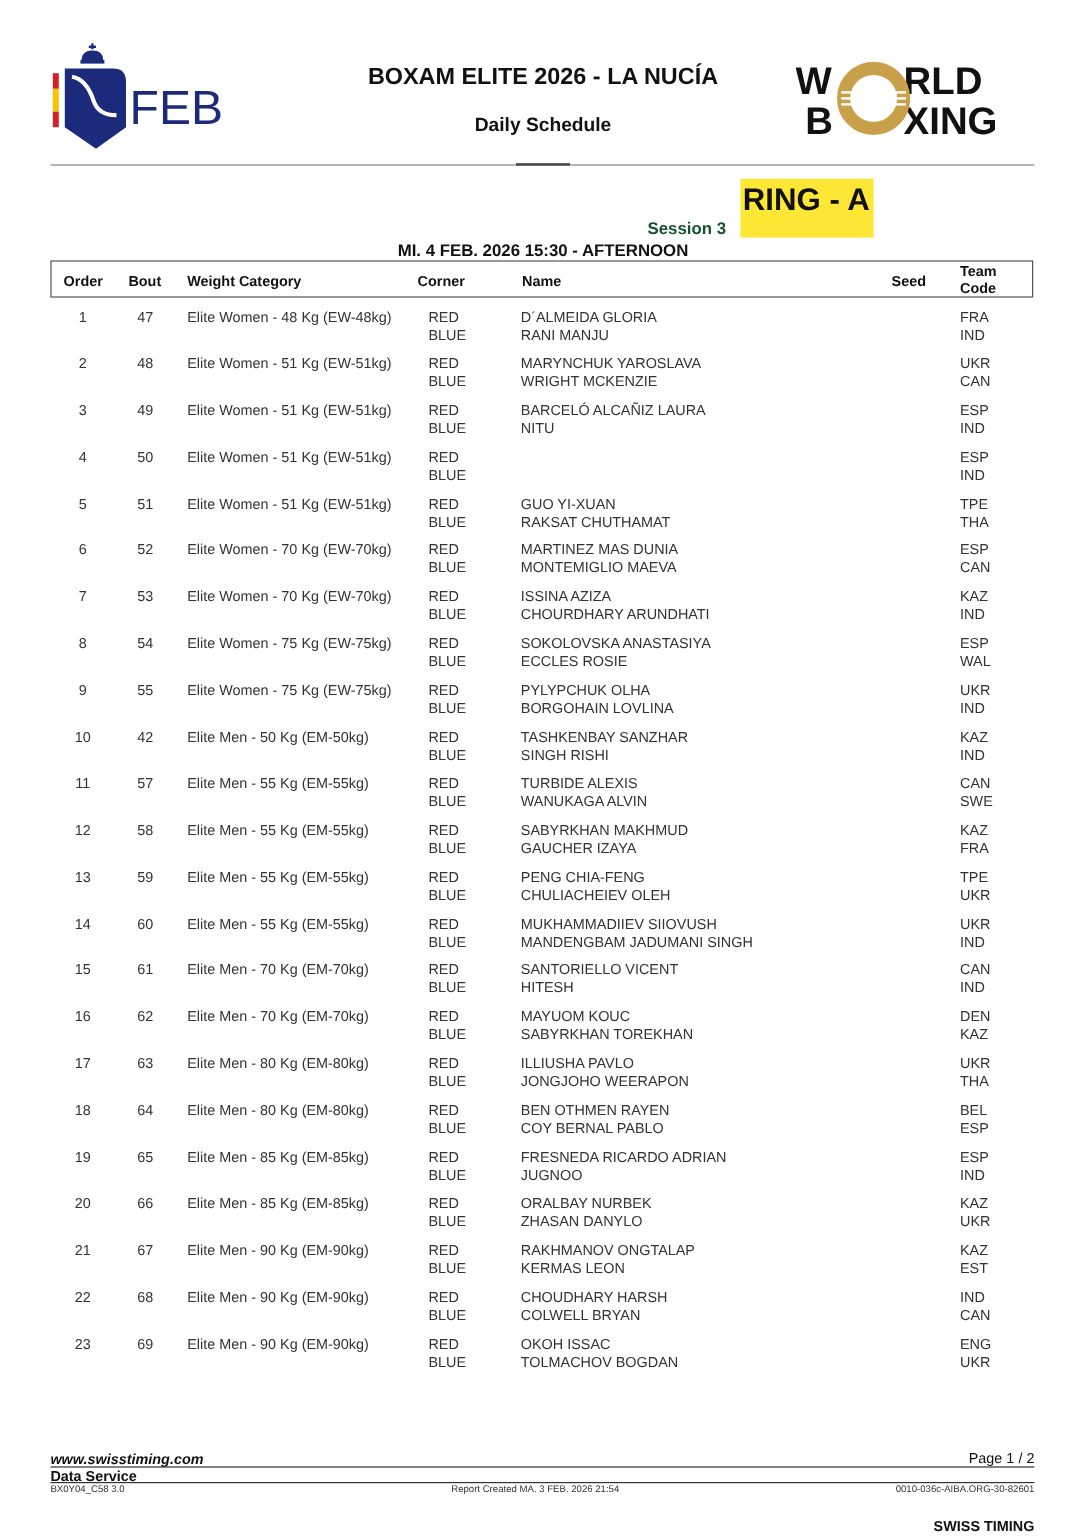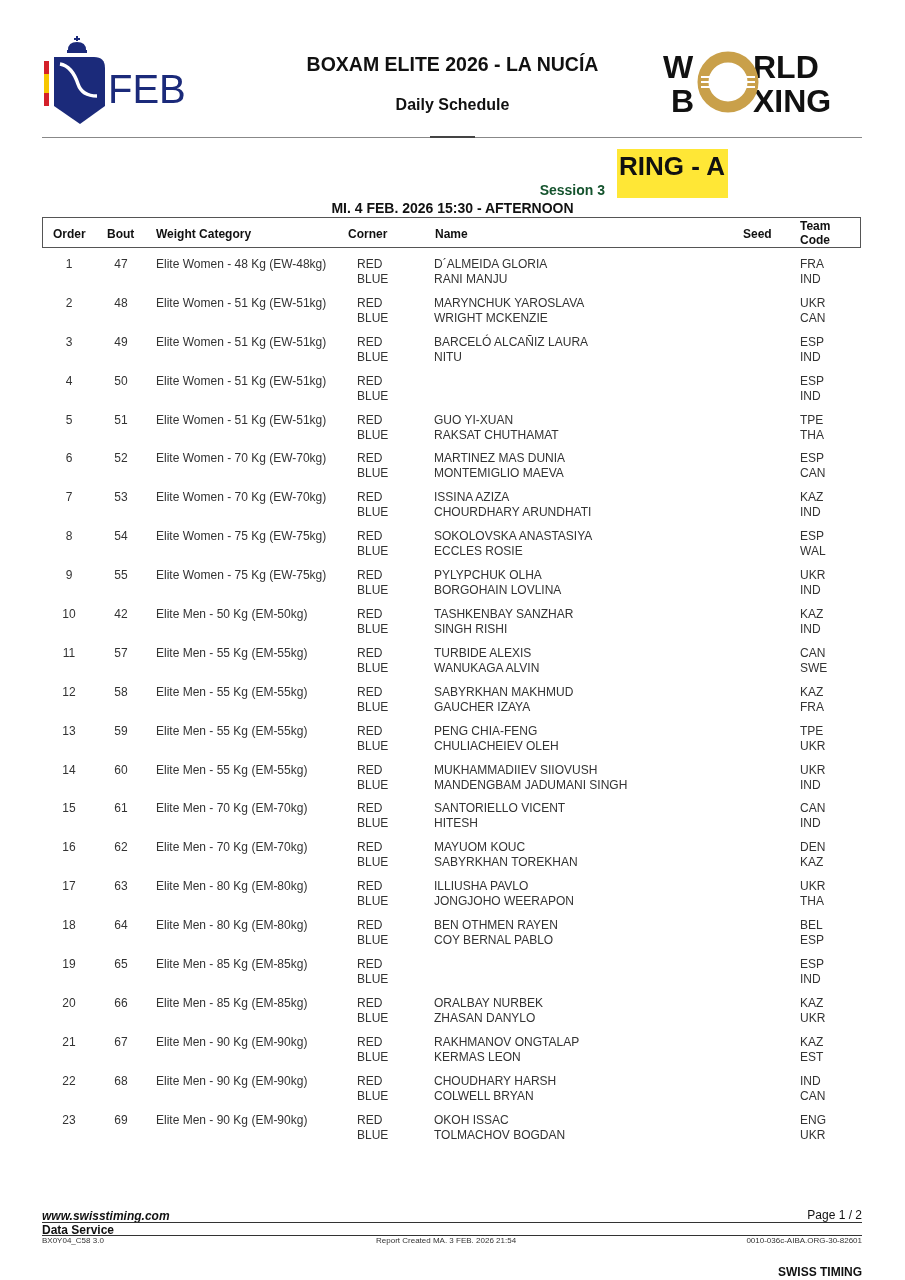--- a/index.html
+++ b/index.html
@@ -421,20 +421,24 @@
     </div>
 
     <div class="row">
       <span class="cell c-order">19</span>
       <span class="cell c-bout">65</span>
       <span class="cell c-weight">Elite Men - 85 Kg (EM-85kg)</span>
       <span class="cell c-corner">
         <span>RED</span><br>
         <span>BLUE</span>
       </span>
+      <span class="cell c-name">
+        <span>FRESNEDA RICARDO ADRIAN</span><br>
+        <span>JUGNOO</span>
+      </span>
       <span class="cell c-team">
         <span>ESP</span><br>
         <span>IND</span>
       </span>
     </div>
 
     <div class="row">
       <span class="cell c-order">20</span>
       <span class="cell c-bout">66</span>
       <span class="cell c-weight">Elite Men - 85 Kg (EM-85kg)</span>

